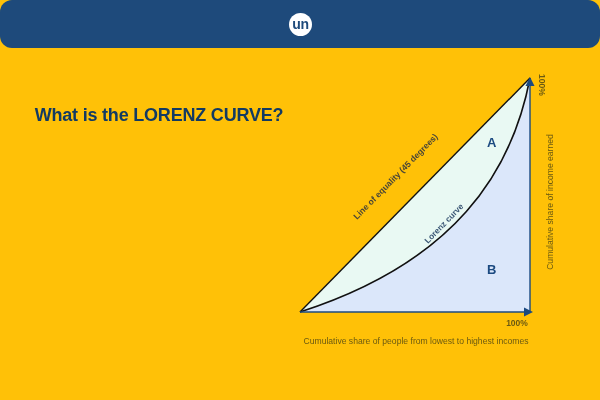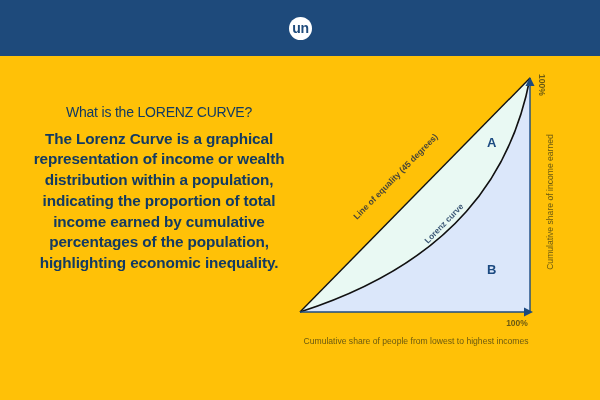--- a/index.html
+++ b/index.html
@@ -13,25 +13,26 @@
     overflow: hidden;
     font-family: "Liberation Sans", sans-serif;
     position: relative;
   }
 
   
   #header-bar {
     position: absolute;
     left: 0; top: 0;
     width: 600px;
-    height: 56px;
+    height: 48px;
     background: #1e4a7b;
     display: flex;
     align-items: center;
     justify-content: center;
+    border-radius: 12px;
   }
   #brand-logo {
     display: flex;
     align-items: center;
     height: 26px;
   }
   #logo-mark {
     width: 23px;
     height: 23px;
     border-radius: 50%;
@@ -57,22 +58,22 @@
   
   #text-panel {
     position: absolute;
     left: 14px;
     top: 104px;
     width: 290px;
     text-align: center;
   }
   #headline {
     color: #123a63;
-    font-size: 14px;
-    font-weight: 400;
+    font-size: 18px;
+    font-weight: 700;
     line-height: 1.25;
     margin: 0 0 7px 0;
     letter-spacing: -0.2px;
   }
   #body-copy {
     color: #123a63;
     font-size: 15.3px;
     font-weight: 700;
     line-height: 1.36;
     margin: 0;
@@ -130,21 +131,20 @@
 <body>
 
 <div id="header-bar">
   <div id="brand-logo">
     <span id="logo-mark">un</span>
   </div>
 </div>
 
 <div id="text-panel">
   <h1 id="headline">What is the LORENZ CURVE?</h1>
-  <p id="body-copy">The Lorenz Curve is a graphical representation of income or wealth distribution within a population, indicating the proportion of total income earned by cumulative percentages of the population, highlighting economic inequality.</p>
 </div>
 
 <div id="chart-area">
   <svg id="chart-svg" viewBox="0 0 320 310" xmlns="http://www.w3.org/2000/svg">
 
     <path id="region-a" d="M 20 260 L 250 26 L 250 26 C 232 120 175 210 20 260 Z" fill="#e9f9f3" stroke="none"></path>
 
     <path id="region-b" d="M 20 260 C 175 210 232 120 250 26 L 250 260 Z" fill="#dbe7fa" stroke="none"></path>
 
     <line id="equality-line" x1="20" y1="260" x2="250" y2="26" stroke="#111111" stroke-width="1.4"></line>

